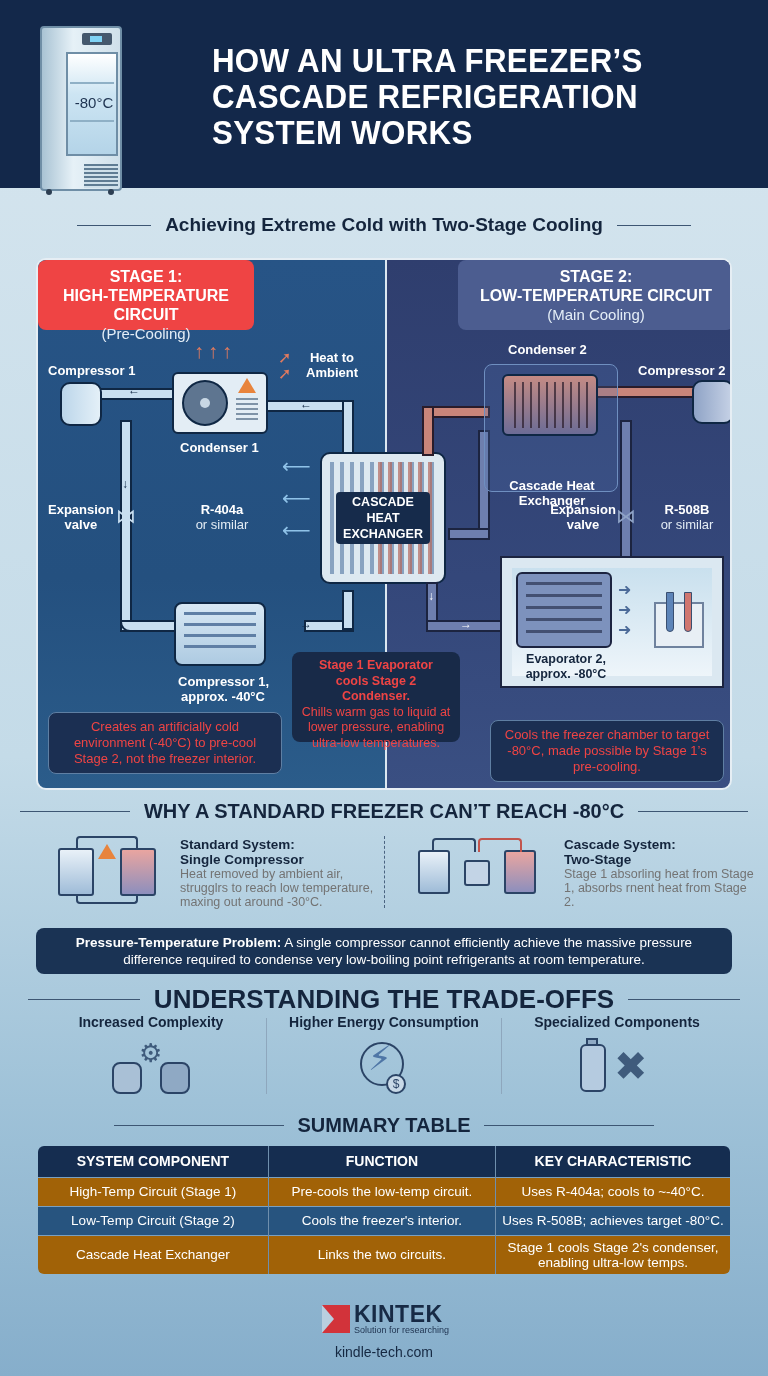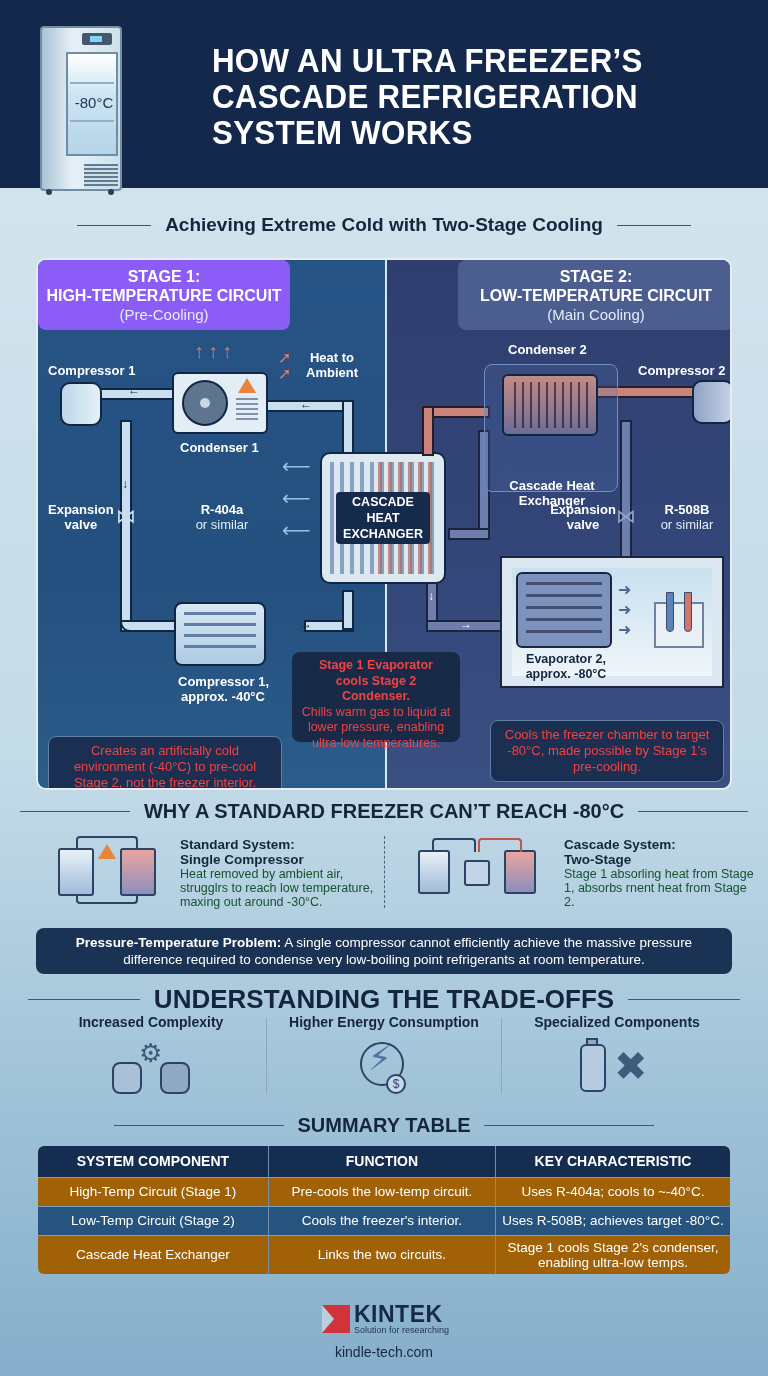--- a/index.html
+++ b/index.html
@@ -50,21 +50,21 @@
     position:absolute; left:36px; top:258px; width:696px; height:532px;
     border-radius:10px; overflow:hidden; border:2px solid #e6eef4;
   }
   .stage1-bg { position:absolute; left:0; top:0; width:348px; height:100%;
     background: linear-gradient(180deg,#275486 0%,#24507f 60%,#2b5c8a 100%); }
   .stage2-bg { position:absolute; left:348px; top:0; width:348px; height:100%;
     background: linear-gradient(180deg,#2f3e6e 0%,#34477a 60%,#3a4f82 100%); }
   .divider-v { position:absolute; left:347px; top:0; width:2px; height:100%; background:#dbe7f0; }
 
   .stage-header { position:absolute; top:0; height:70px; border-radius:0 0 8px 8px; text-align:center; color:#fff; padding-top:7px; }
-  .stage1-header { left:0; width:252px; background:#8b5cf6; border-radius:8px; }
+  .stage1-header { left:0; width:216px; background:#ef4444; border-radius:8px; }
   .stage2-header { left:420px; width:276px; background:#4c5d90; border-radius:8px; }
   .stage-header .t1 { font-weight:bold; font-size:16px; line-height:19px; }
   .stage-header .t3 { font-size:15px; line-height:19px; color:#e4eef7; }
 
   .lbl { position:absolute; color:#fff; font-weight:bold; font-size:13px; line-height:15px; white-space:nowrap; }
   .lbl-c { text-align:center; }
   .lbl-sub { font-weight:normal; color:#e3ecf4; }
 
   .pipe { position:absolute; background:#c9dff0; border:2px solid #0f2744; }
   .pipe-r { position:absolute; background:#c9857a; border:2px solid #2a1c2a; }
@@ -73,21 +73,21 @@
   .note-box { position:absolute; background:#1b2f52; border:1px solid #5f7fa3; border-radius:8px; color:#ef4444;
     text-align:center; font-size:13.5px; line-height:16px; padding:6px 8px; }
   .note-dark { background:#182a48; border:none; }
 
   
   .comp { position:absolute; border:2px solid #0f2744; border-radius:6px; }
   .arrow-small { position:absolute; font-size:12px; color:#0f2744; font-weight:bold; line-height:12px; }
 
   
   .why-item-title { font-weight:bold; font-size:13.5px; line-height:15px; color:#14253d; }
-  .why-item-desc { font-size:12.5px; line-height:14px; color:#14532d; }
+  .why-item-desc { font-size:12.5px; line-height:14px; color:#737373; }
   .problem-box { position:absolute; left:36px; top:928px; width:696px; height:46px; background:#1a3354;
     border-radius:8px; color:#fff; text-align:center; font-size:13.5px; line-height:17px; padding:6px 10px; }
   .problem-box b { font-weight:bold; }
 
   
   .trade-col { position:absolute; top:1014px; width:230px; text-align:center; }
   .trade-col .ttl { font-weight:bold; font-size:14px; color:#14253d; }
   .trade-sep { position:absolute; top:1018px; width:1px; height:76px; background:#8ea7bd; }
 
   
@@ -197,21 +197,21 @@
   <div style="position:absolute;left:244px;top:190px;color:#8fc2e8;font-size:20px;line-height:32px;">⟵<br>⟵<br>⟵</div>
 
   <div class="comp" style="left:136px;top:342px;width:92px;height:64px;background:linear-gradient(180deg,#d8e8f4,#aecbe2);border-radius:8px;">
     <div style="position:absolute;left:8px;top:8px;width:72px;height:44px;background:repeating-linear-gradient(180deg,#5f7fa5 0 3px,transparent 3px 11px);"></div>
   </div>
   <div class="lbl lbl-c" style="left:140px;top:414px;width:90px;">
     <div>Compressor 1,</div>
     <div>approx. -40°C</div>
   </div>
 
-  <div class="note-box" style="left:10px;top:476px;width:234px;height:62px;font-size:13px;">Creates an artificially cold environment (-40°C) to pre-cool Stage 2, not the freezer interior.</div>
+  <div class="note-box" style="left:10px;top:452px;width:234px;height:62px;font-size:13px;">Creates an artificially cold environment (-40°C) to pre-cool Stage 2, not the freezer interior.</div>
 
   <div class="comp" style="left:282px;top:192px;width:126px;height:132px;background:#dde8f0;border-radius:10px;">
     <div style="position:absolute;left:8px;top:8px;width:106px;height:112px;background:repeating-linear-gradient(90deg,#4f73a0 0 4px,transparent 4px 10px);opacity:0.6;"></div>
     <div style="position:absolute;left:56px;top:8px;width:58px;height:112px;background:repeating-linear-gradient(90deg,#b4685e 0 4px,transparent 4px 10px);opacity:0.7;"></div>
     <div style="position:absolute;left:14px;top:38px;width:94px;height:52px;background:#162b4b;border-radius:4px;color:#fff;font-weight:bold;font-size:12.5px;line-height:16px;text-align:center;padding-top:2px;">
       <div>CASCADE</div>
       <div>HEAT</div>
       <div>EXCHANGER</div>
     </div>
   </div>

